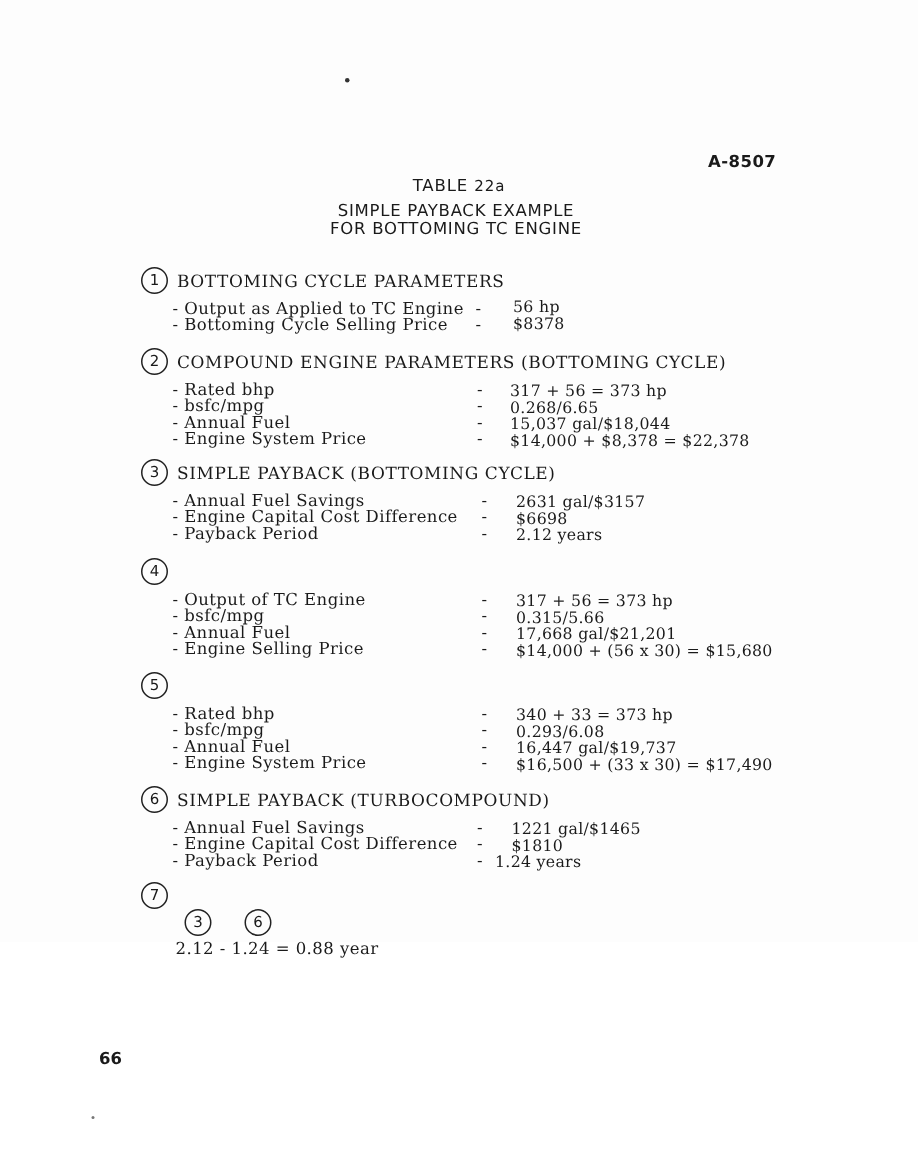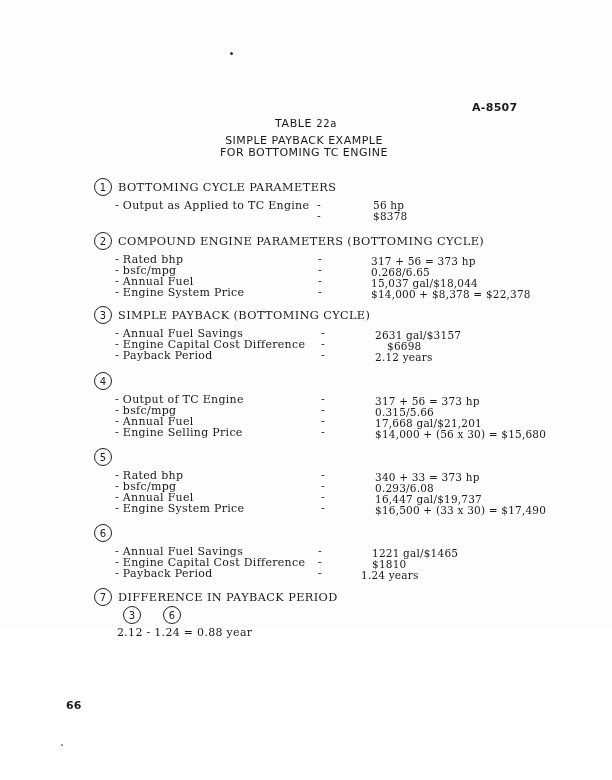--- a/index.html
+++ b/index.html
@@ -103,21 +103,20 @@
       letter-spacing: 0.3px;
     }
     .row .dash {
       position: absolute;
     }
     .row .val {
       position: absolute;
       font-family: "DejaVu Serif", "Liberation Serif", serif;
       font-size: 10.5px;
       letter-spacing: 0.2px;
-      margin-left: 31px;
     }
     .diff-circles {
       position: absolute;
       display: flex;
     }
     .diff-eq {
       position: absolute;
       font-size: 11px;
       letter-spacing: 0.3px;
       white-space: nowrap;
@@ -153,20 +152,21 @@
       <div class="circle">1</div>
       <div class="sec-title">BOTTOMING CYCLE PARAMETERS</div>
     </div>
     <div class="rows" style="margin-top:3px;">
       <div class="row">
         <span class="lbl">- Output as Applied to TC Engine</span>
         <span class="dash" style="left:202px;">-</span>
         <span class="val" style="left:227px;">56 hp</span>
       </div>
       <div class="row">
+        <span class="lbl">- Bottoming Cycle Selling Price</span>
         <span class="dash" style="left:202px;">-</span>
         <span class="val" style="left:227px;">$8378</span>
       </div>
     </div>
   </div>
 
   <div class="section" style="top:231px;">
     <div class="sec-head">
       <div class="circle">2</div>
       <div class="sec-title">COMPOUND ENGINE PARAMETERS (BOTTOMING CYCLE)</div>
@@ -202,21 +202,21 @@
     </div>
     <div class="rows" style="margin-top:3px;">
       <div class="row">
         <span class="lbl">- Annual Fuel Savings</span>
         <span class="dash" style="left:206px;">-</span>
         <span class="val" style="left:229px; top:2px;">2631 gal/$3157</span>
       </div>
       <div class="row">
         <span class="lbl">- Engine Capital Cost Difference</span>
         <span class="dash" style="left:206px;">-</span>
-        <span class="val" style="left:241px; top:2px;">$6698</span>
+        <span class="val" style="left:229px; top:2px;">$6698</span>
       </div>
       <div class="row">
         <span class="lbl">- Payback Period</span>
         <span class="dash" style="left:206px;">-</span>
         <span class="val" style="left:229px; top:2px;">2.12 years</span>
       </div>
     </div>
   </div>
 
   <div class="section" style="top:371px;">
@@ -271,20 +271,21 @@
         <span class="lbl">- Engine System Price</span>
         <span class="dash" style="left:206px;">-</span>
         <span class="val" style="left:229px; top:2px;">$16,500 + (33 x 30) = $17,490</span>
       </div>
     </div>
   </div>
 
   <div class="section" style="top:523px;">
     <div class="sec-head">
       <div class="circle">6</div>
+      <div class="sec-title">SIMPLE PAYBACK (TURBOCOMPOUND)</div>
     </div>
     <div class="rows" style="margin-top:3px;">
       <div class="row">
         <span class="lbl">- Annual Fuel Savings</span>
         <span class="dash" style="left:203px;">-</span>
         <span class="val" style="left:226px; top:2px;">1221 gal/$1465</span>
       </div>
       <div class="row">
         <span class="lbl">- Engine Capital Cost Difference</span>
         <span class="dash" style="left:203px;">-</span>
@@ -294,21 +295,20 @@
         <span class="lbl">- Payback Period</span>
         <span class="dash" style="left:203px;">-</span>
         <span class="val" style="left:215px; top:2px;">1.24 years</span>
       </div>
     </div>
   </div>
 
   <div class="section" style="top:587px;">
     <div class="sec-head">
       <div class="circle">7</div>
-      <div class="sec-title">DIFFERENCE IN PAYBACK PERIOD</div>
     </div>
   </div>
   <div class="diff-circles" style="left:123px; top:606px;">
     <div class="circle">3</div>
     <div class="circle" style="margin-left:22px;">6</div>
   </div>
   <div class="diff-eq" style="left:117px; top:626px;">2.12 - 1.24 = 0.88 year</div>
 
   <div class="page-num">66</div>
 

